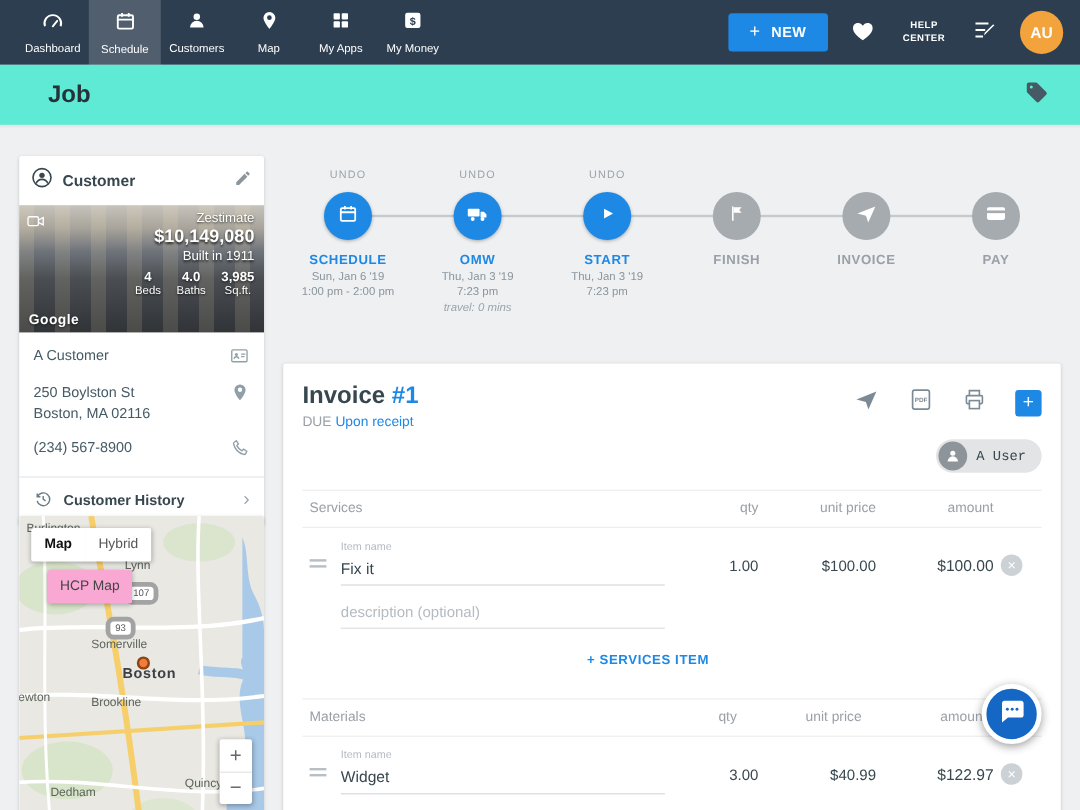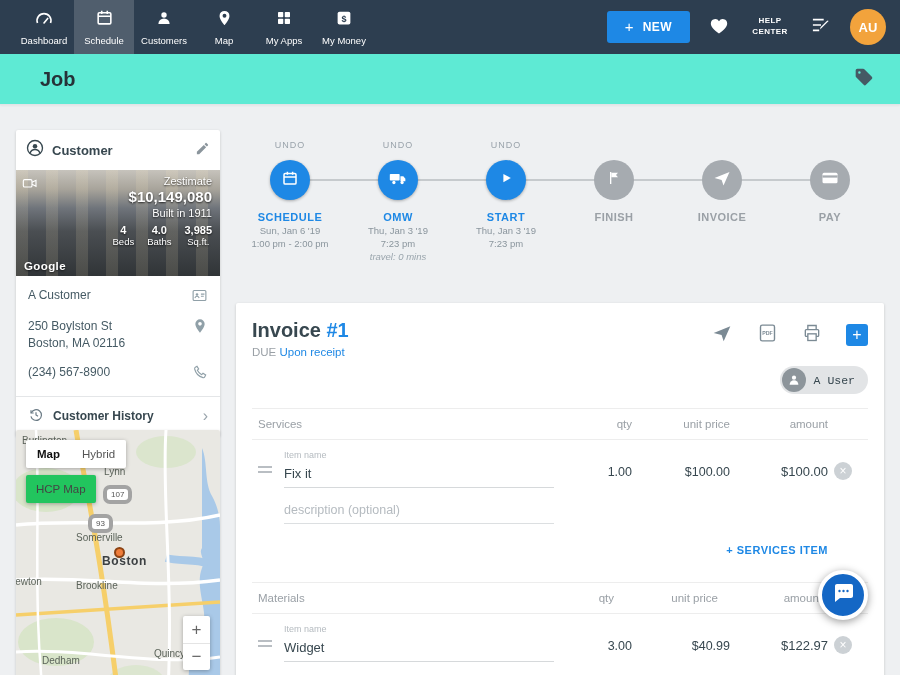--- a/index.html
+++ b/index.html
@@ -64,21 +64,21 @@
   .history-row .hlabel { flex:1; font-weight:bold; }
   .chev { color:#9aa5ad; font-size:16px; line-height:12px; }
 
   
   .map-card { position:absolute; left:16px; top:325px; width:204px; height:290px; overflow:hidden; }
   .map-bg { position:absolute; left:0; top:0; }
   .map-btn-row { position:absolute; top:10px; left:10px; display:flex;
                  box-shadow:0 1px 4px rgba(0,0,0,.3); border-radius:2px; overflow:hidden; }
   .map-btn { background:#fff; font-size:11.5px; padding:8px 11px; color:#565656; cursor:pointer; }
   .map-btn.active { font-weight:bold; color:#111; }
-  .hcp-btn { position:absolute; top:45px; left:10px; background:#22c55e; font-size:11.5px;
+  .hcp-btn { position:absolute; top:45px; left:24px; background:#f9a8d4; font-size:11.5px;
              padding:8px 10px; color:#444; box-shadow:0 1px 4px rgba(0,0,0,.3);
              border-radius:2px; cursor:pointer; }
   .map-label { position:absolute; font-size:10px; color:#5b635a; white-space:nowrap; }
   .map-label.big { font-size:12px; color:#3c4043; font-weight:bold; letter-spacing:.6px; }
   .shield { position:absolute; background:#fff; border:4px solid #a3a3a3; border-radius:7px;
             font-size:8px; color:#555; padding:1px 4px; }
   .marker { position:absolute; width:11px; height:11px; border-radius:50%;
             background:#f07d3a; border:2px solid #8d4313; }
   .zoomctl { position:absolute; right:10px; top:186px; width:27px; background:#fff;
              box-shadow:0 1px 4px rgba(0,0,0,.3); border-radius:2px; }
@@ -138,21 +138,21 @@
   .cell-amt { text-align:right; font-size:13px; color:#37474f; padding-bottom:9px; }
   .remove { width:18px; height:18px; border-radius:50%; background:#ccd1d5; color:#fff;
             font-size:12px; line-height:18px; text-align:center; align-self:end;
             margin-bottom:8px; cursor:pointer; }
   .desc-row { margin-top:12px; }
   .desc-row input { grid-column:2/3; width:100%; border:none; border-bottom:1px solid #dcdfe1;
                     outline:none; font-size:12.5px; color:#37474f; padding:3px 0 6px;
                     font-family:inherit; background:transparent; }
   .desc-row input::placeholder, .name-cell input::placeholder { color:#b5bbc0; }
   .add-row { margin-top:20px; }
-  .add-link { grid-column:1/6; text-align:right; color:#1e88e5; font-size:11px;
+  .add-link { grid-column:1/6; text-align:center; color:#1e88e5; font-size:11px;
               font-weight:bold; letter-spacing:.5px; cursor:pointer; }
   .materials-gap { margin-top:26px;gap:12px; }
 
   
   .chat-fab { position:absolute; left:818px; top:570px; width:50px; height:50px; z-index:50;
               border-radius:50%; background:#1467c5; border:4px solid #fff;
               box-shadow:0 2px 8px rgba(0,0,0,.4); display:flex; align-items:center;
               justify-content:center; cursor:pointer; }
 </style>
 </head>

